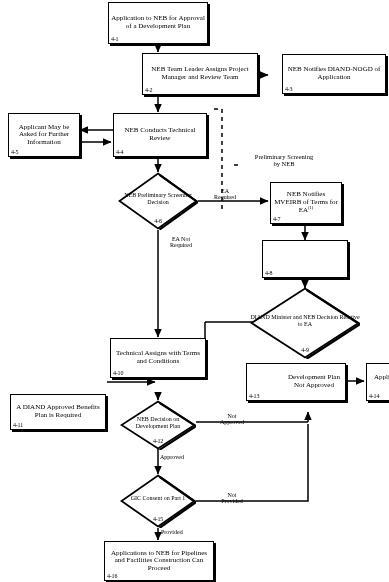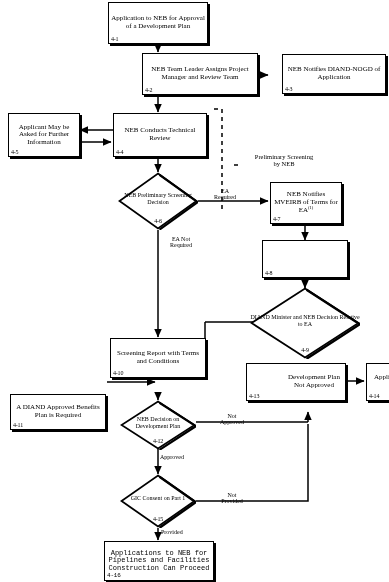--- a/index.html
+++ b/index.html
@@ -167,21 +167,21 @@
   <div class="diamond" style="left:250px;top:287px;width:110px;height:72px;">
     <svg class="dshape" viewBox="0 0 110 72">
       <polygon points="55,1.5 108.5,36 55,70.5 1.5,36" fill="#fff" stroke="#000" stroke-width="1.8"></polygon>
       <path d="M56.5,2.8 L109.8,37.2 L56.5,71.8" fill="none" stroke="#000" stroke-width="2.4"></path>
     </svg>
     <div class="dtxt fs6">DIAND Minister and NEB Decision Relative to EA</div>
     <span class="refno dia">4-9</span>
   </div>
 
   <div class="node box sh fs7" style="left:110px;top:338px;width:96px;height:40px;">
-    <span class="txt">Screening Report with Terms and Conditions</span>
+    <span class="txt">Technical Assigns with Terms and Conditions</span>
     <span class="refno">4-10</span>
   </div>
 
   <div class="node box sh fs7" style="left:10px;top:362px;width:96px;height:36px;margin-top:32px;">
     <span class="txt">A DIAND Approved Benefits Plan is Required</span>
     <span class="refno">4-11</span>
   </div>
 
   <div class="diamond" style="left:120px;top:400px;width:76px;height:50px;">
     <svg class="dshape" viewBox="0 0 76 50">
@@ -204,21 +204,21 @@
 
   <div class="diamond" style="left:120px;top:474px;width:76px;height:54px;">
     <svg class="dshape" viewBox="0 0 76 54">
       <polygon points="38,1.5 74.5,27 38,52.5 1.5,27" fill="#fff" stroke="#000" stroke-width="1.8"></polygon>
       <path d="M39.5,2.8 L75.8,28.2 L39.5,53.8" fill="none" stroke="#000" stroke-width="2.4"></path>
     </svg>
     <div class="dtxt fs6">GIC Consent on Part 1</div>
     <span class="refno dia">4-15</span>
   </div>
 
-  <div class="node box sh fs7" style="left:104px;top:541px;width:110px;height:40px;font-family:Liberation Mono, monospace;">
+  <div class="node box sh fs7" style="left:104px;top:541px;width:110px;height:40px;">
     <span class="txt">Applications to NEB for Pipelines and Facilities Construction Can Proceed</span>
     <span class="refno">4-16</span>
   </div>
 
   <div class="elabel fs6" style="left:205px;top:188px;width:40px;">EA
 Required</div>
 
   <div class="elabel fs6" style="left:160px;top:236px;width:42px;">EA Not
 Required</div>
 

